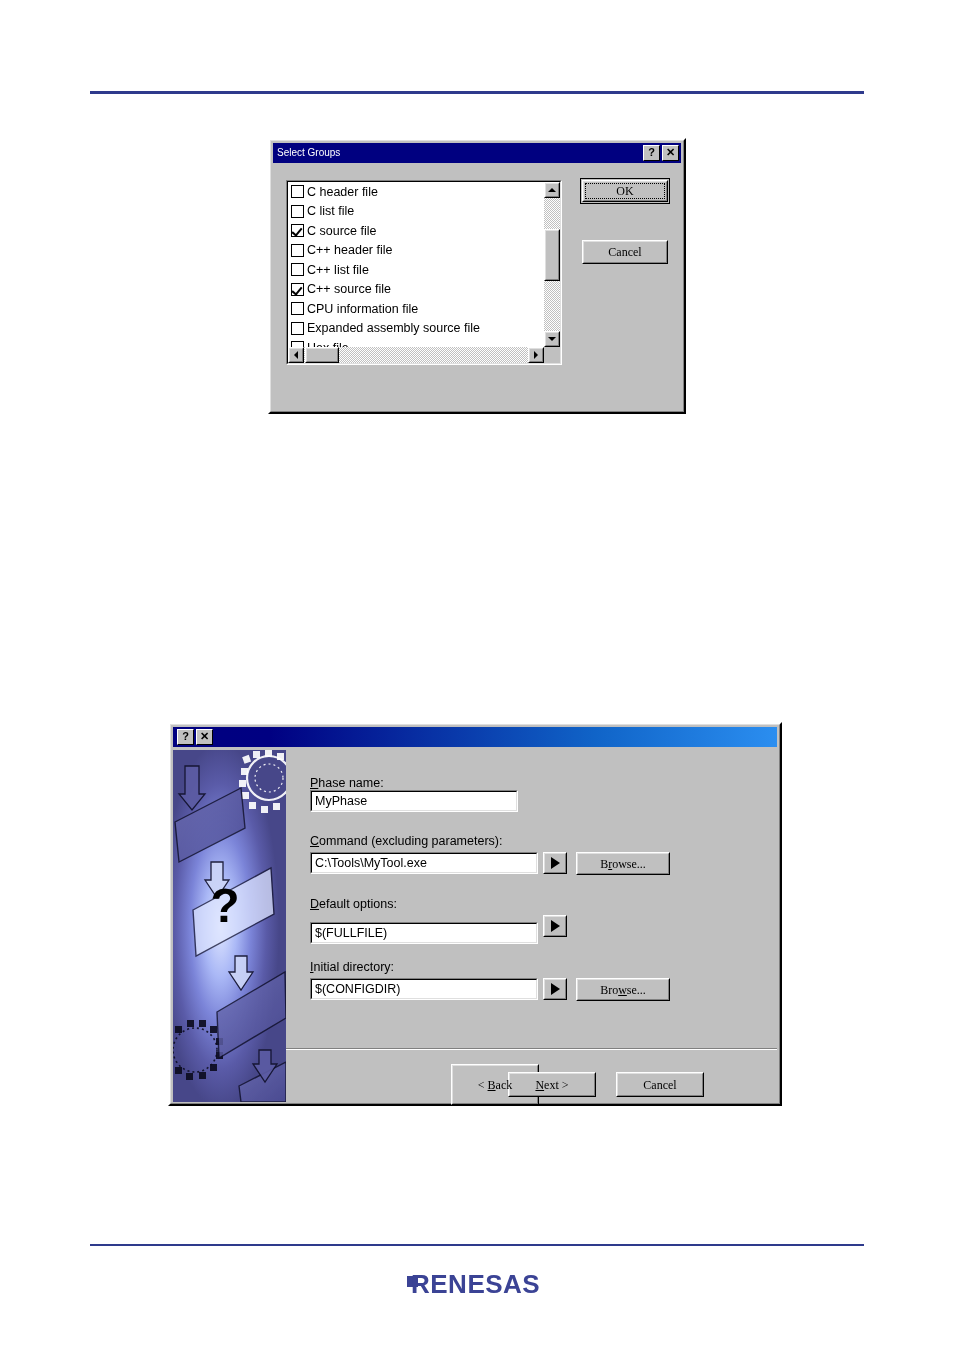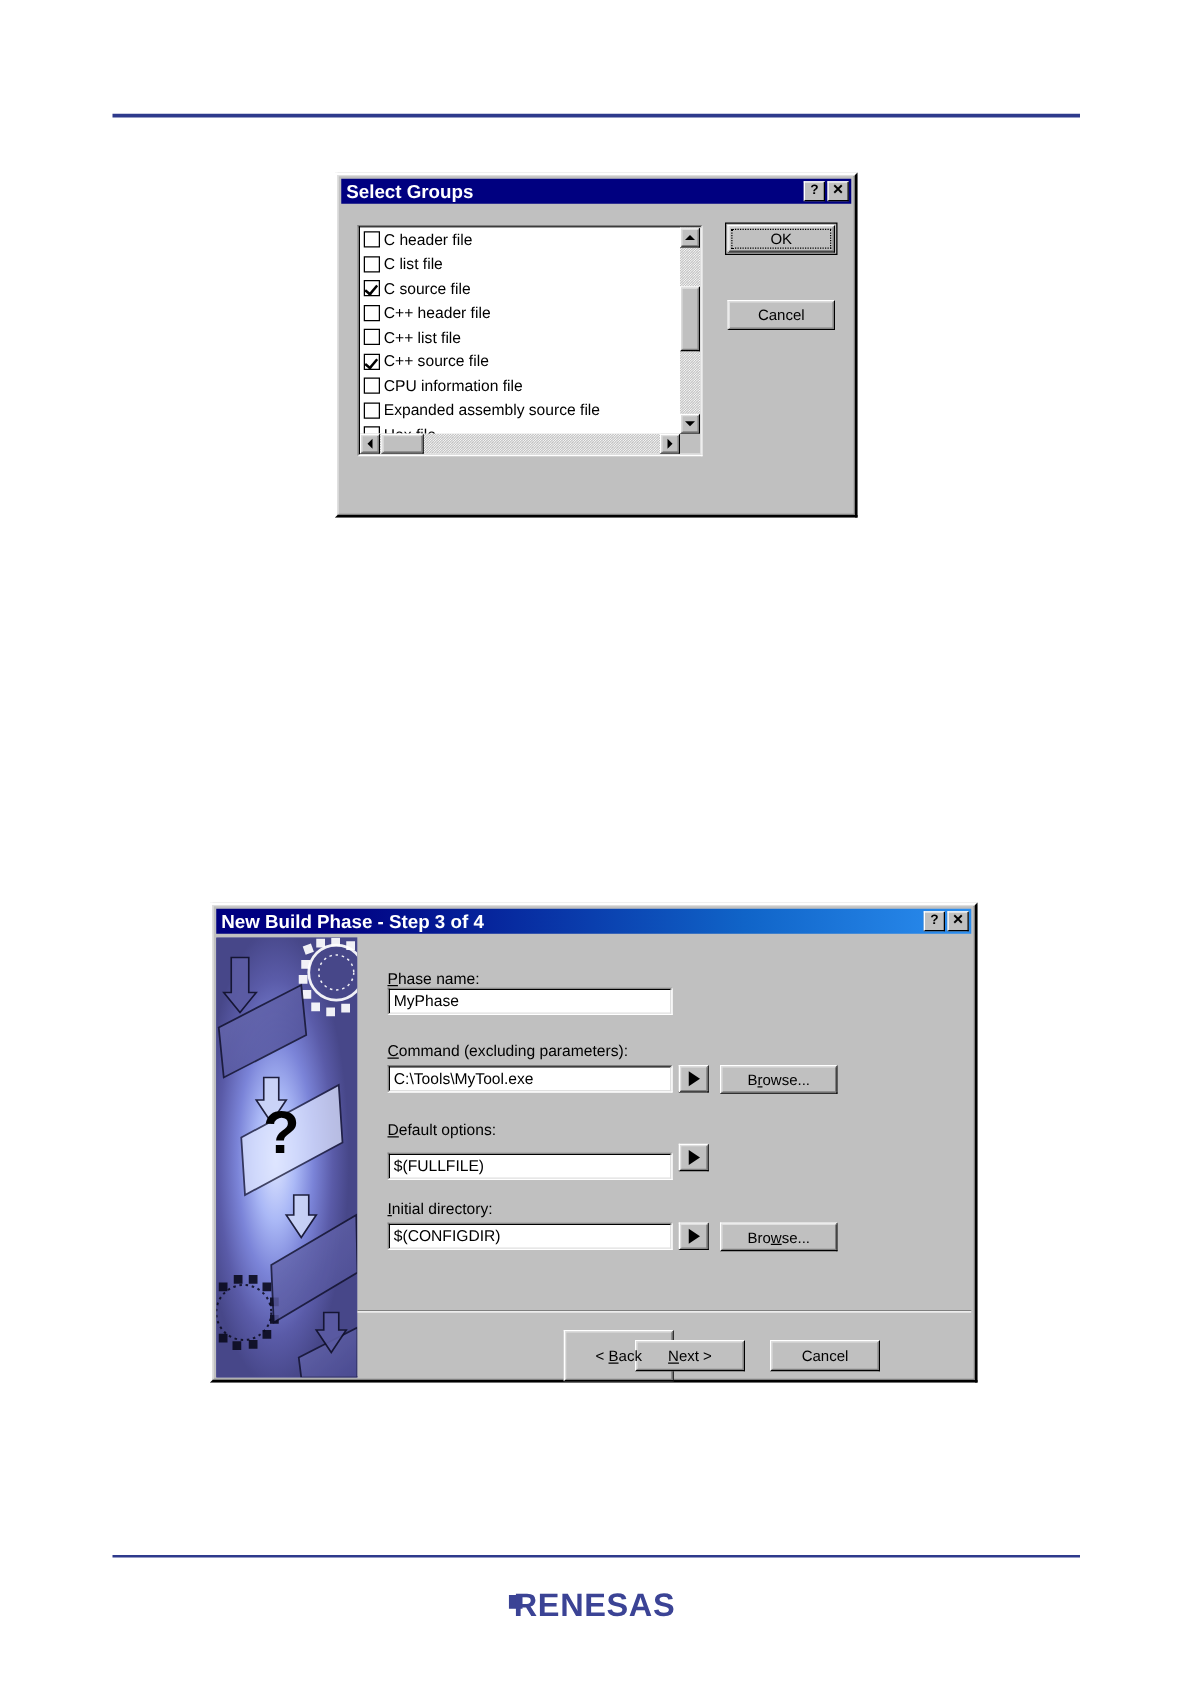--- a/index.html
+++ b/index.html
@@ -74,22 +74,22 @@
     align-items: center;
     padding: 0 2px 0 4px;
     box-sizing: border-box;
   }
   .titlebar.solid { background: #000080; }
   .titlebar.gradient {
     background: linear-gradient(to right, #000080 0%, #000082 16%, #1064c8 70%, #2b8ef0 100%);
   }
   .titlebar-text {
     color: #ffffff;
-    font-size: 15px;
-    font-weight: bold;
+    font-size: 10px;
+    font-weight: normal;
     letter-spacing: 0px;
     white-space: nowrap;
     flex: 1;
     line-height: 1;
   }
   .tb-btns { display: flex; gap: 2px; align-items: center; }
   .tb-btn {
     width: 17px;
     height: 16px;
     background: #c0c0c0;
@@ -185,21 +185,21 @@
   .btn.default .focus-ring {
     position: absolute;
     inset: 4px;
     border: 1px dotted #000000;
     box-sizing: border-box;
   }
   .btn.default .btn-label {
     position: relative;
     z-index: 2;
   }
-  .btn-label { position: relative; z-index: 1; line-height: 1; }
+  .btn-label { position: relative; z-index: 1; line-height: 1; font-family: Liberation Serif, serif; }
 
   
   #dlg-select-groups {
     left: 268px;
     top: 138px;
     width: 418px;
     height: 276px;
   }
   #sg-list-frame {
     left: 16px;
@@ -522,21 +522,20 @@
 
   <div class="btn" id="sg-cancel">
     <span class="btn-label">Cancel</span>
   </div>
 </div>
 
 <div class="win-dialog" id="dlg-build-phase">
   <div class="win-dialog-inner"></div>
 
   <div class="titlebar gradient">
-    <span class="titlebar-text">New Build Phase - Step 3 of 4</span>
     <span class="tb-btns">
       <span class="tb-btn">?</span>
       <span class="tb-btn">✕</span>
     </span>
   </div>
 
   <div id="bp-art">
     <svg width="113" height="352" viewBox="0 0 113 352" xmlns="http://www.w3.org/2000/svg">
       <defs>
         <radialGradient id="glow" cx="42%" cy="50%" r="52%">
@@ -603,21 +602,21 @@
 
       <text x="52" y="172" font-family="&quot;Liberation Sans&quot;, sans-serif" font-size="48" font-weight="bold" fill="#000000" text-anchor="middle">?</text>
     </svg>
   </div>
 
   <div id="bp-content">
 
     <div class="fld-label" style="left:24px; top:26px;">
       <u>P</u><span>hase name:</span>
     </div>
-    <div class="textbox" style="left:24px; top:40px; width:228px; height:22px;">
+    <div class="textbox" style="left:24px; top:40px; width:208px; height:22px;">
       <div class="textbox-in">MyPhase</div>
     </div>
 
     <div class="fld-label" style="left:24px; top:84px;">
       <u>C</u><span>ommand (excluding parameters):</span>
     </div>
     <div class="textbox" style="left:24px; top:102px; width:228px; height:22px;">
       <div class="textbox-in">C:\Tools\MyTool.exe</div>
     </div>
     <div class="arrow-btn" style="left:257px; top:102px;">

